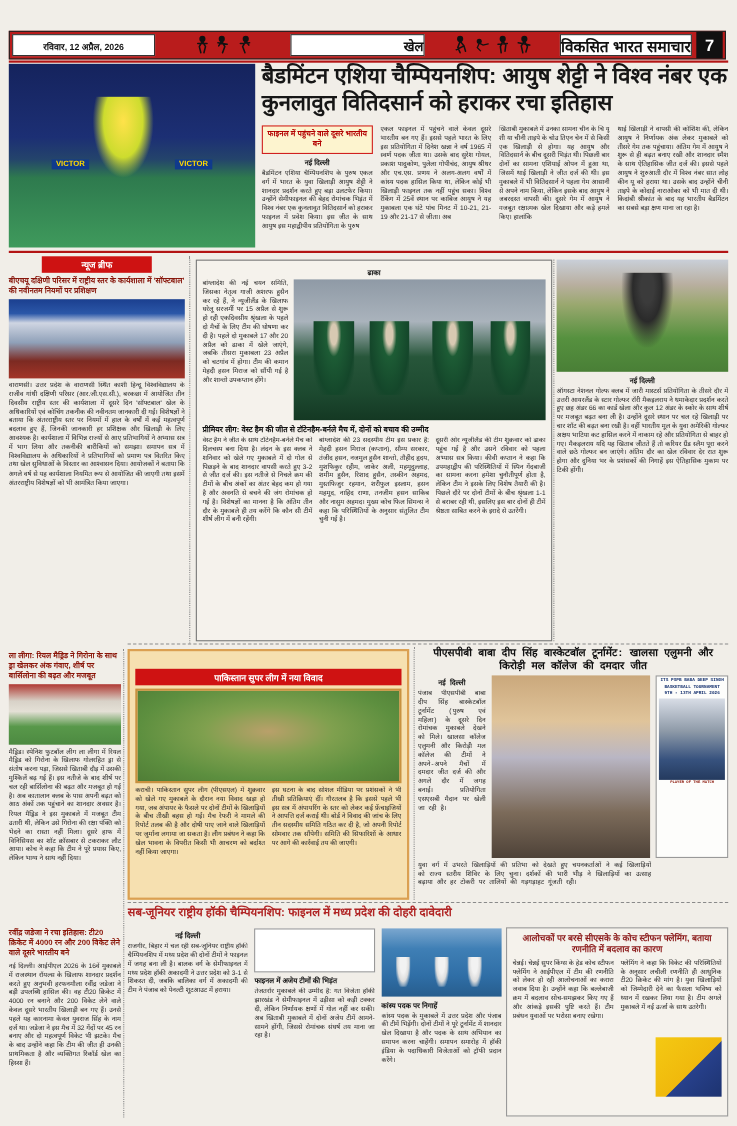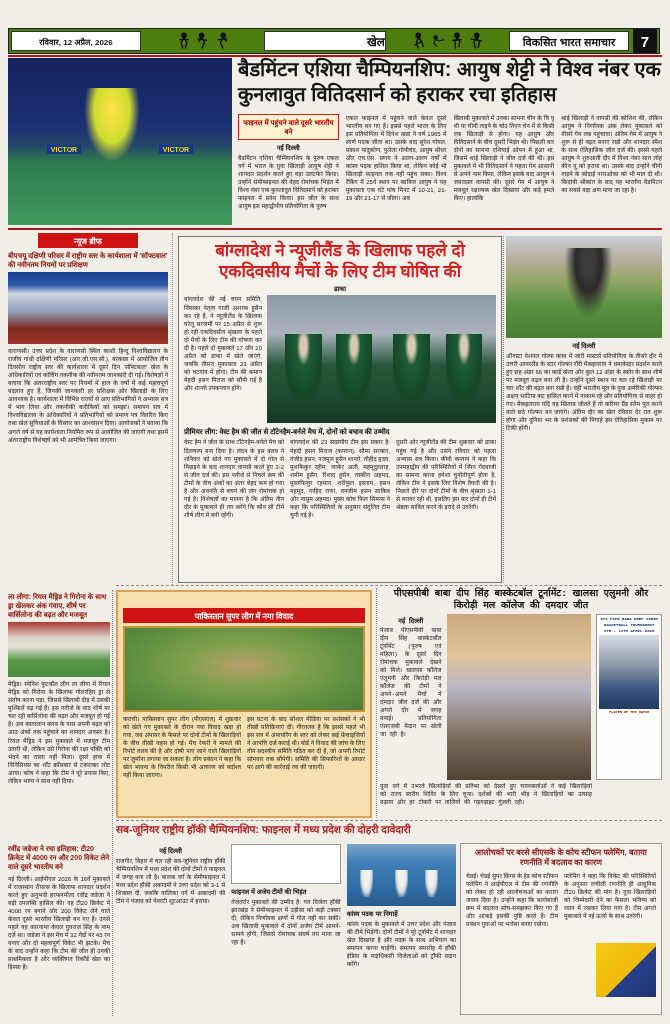--- a/index.html
+++ b/index.html
@@ -4,27 +4,27 @@
 <style>
   html,body{margin:0;padding:0;}
   body{
     width:670px;height:1024px;position:relative;
     background:#f1eee8;
     font-family:"Liberation Sans","DejaVu Sans",sans-serif;
     color:#1c1c1c;overflow:hidden;
   }
   .abs{position:absolute;}
   
-  .header{left:8px;top:28px;width:652px;height:26px;background:#4d7c0f;
+  .header{left:8px;top:28px;width:652px;height:26px;background:#b91c1c;
     border:1px solid #222;display:flex;align-items:center;gap:4px;padding:10px 2px;box-sizing:border-box;}
   .hbox{background:#fff;border:1px solid #333;height:18px;display:flex;align-items:center;justify-content:center;
     font-weight:bold;color:#111;}
   .hdate{width:128px;font-size:8px;}
   .hsection{width:120px;font-size:12px;justify-content:flex-end;}
-  .hmast{width:118px;font-size:11px;}
+  .hmast{width:118px;font-size:14px;}
   .hpage{width:24px;height:24px;background:#111;color:#fff;display:flex;align-items:center;justify-content:center;
     font-size:15px;font-weight:bold;margin-left:auto;}
   .icons{display:flex;gap:5px;align-items:center;flex:1;justify-content:center;}
   .icons svg{height:18px;width:14px;}
   .thinrule{left:8px;width:654px;height:2px;background:#b31414;}
   
   .body-txt{font-size:6px;line-height:1.34;text-align:justify;color:#222;overflow:hidden;}
   .dateline{font-size:6.5px;font-weight:bold;text-align:center;color:#111;margin:2px 0;}
   .subhead{font-weight:bold;color:#111;}
   .dotted-v{border-left:1px dotted #8a8a8a;width:0;}
@@ -179,21 +179,20 @@
 
 <div class="abs rail-upper">
   <div class="brief-banner">न्यूज ब्रीफ</div>
   <div class="brief-head">बीएचयू दक्षिणी परिसर में राष्ट्रीय स्तर के कार्यशाला में 'सॉफ्टबाल' की नवीनतम नियमों पर प्रशिक्षण</div>
   <div class="brief-photo"></div>
   <div class="body-txt" style="height:240px;">वाराणसी। उत्तर प्रदेश के वाराणसी स्थित काशी हिन्दू विश्वविद्यालय के राजीव गांधी दक्षिणी परिसर (आर.जी.एस.सी.), बरकछा में आयोजित तीन दिवसीय राष्ट्रीय स्तर की कार्यशाला में दूसरे दिन 'सॉफ्टबाल' खेल के अधिकारियों एवं कोचिंग तकनीक की नवीनतम जानकारी दी गई। विशेषज्ञों ने बताया कि अंतरराष्ट्रीय स्तर पर नियमों में हाल के वर्षों में कई महत्वपूर्ण बदलाव हुए हैं, जिनकी जानकारी हर प्रशिक्षक और खिलाड़ी के लिए आवश्यक है। कार्यशाला में विभिन्न राज्यों से आए प्रतिभागियों ने अभ्यास सत्र में भाग लिया और तकनीकी बारीकियों को समझा। समापन सत्र में विश्वविद्यालय के अधिकारियों ने प्रतिभागियों को प्रमाण पत्र वितरित किए तथा खेल सुविधाओं के विस्तार का आश्वासन दिया। आयोजकों ने बताया कि अगले वर्ष से यह कार्यशाला नियमित रूप से आयोजित की जाएगी तथा इसमें अंतरराष्ट्रीय विशेषज्ञों को भी आमंत्रित किया जाएगा।</div>
 </div>
 <div class="abs dotted-v" style="left:172px;top:233px;height:352px;"></div>
 
 <div class="abs center-article">
-  <div class="center-headline">बांग्लादेश ने न्यूजीलैंड के खिलाफ पहले दो एकदिवसीय मैचों के लिए टीम घोषित की</div>
   <div class="dateline">ढाका</div>
   <div class="center-row">
     <div class="center-left body-txt" style="height:128px;">बांग्लादेश की नई चयन समिति, जिसका नेतृत्व गाजी अशरफ हुसैन कर रहे हैं, ने न्यूजीलैंड के खिलाफ घरेलू सरजमीं पर 15 अप्रैल से शुरू हो रही एकदिवसीय श्रृंखला के पहले दो मैचों के लिए टीम की घोषणा कर दी है। पहले दो मुकाबले 17 और 20 अप्रैल को ढाका में खेले जाएंगे, जबकि तीसरा मुकाबला 23 अप्रैल को चटगांव में होगा। टीम की कमान मेहदी हसन मिराज को सौंपी गई है और शान्तो उपकप्तान होंगे।</div>
     <div class="cricket-photo">
       <i style="left:8%"></i>
       <i style="left:30%"></i>
       <i style="left:55%"></i>
       <i style="left:78%"></i>
     </div>
   </div>

